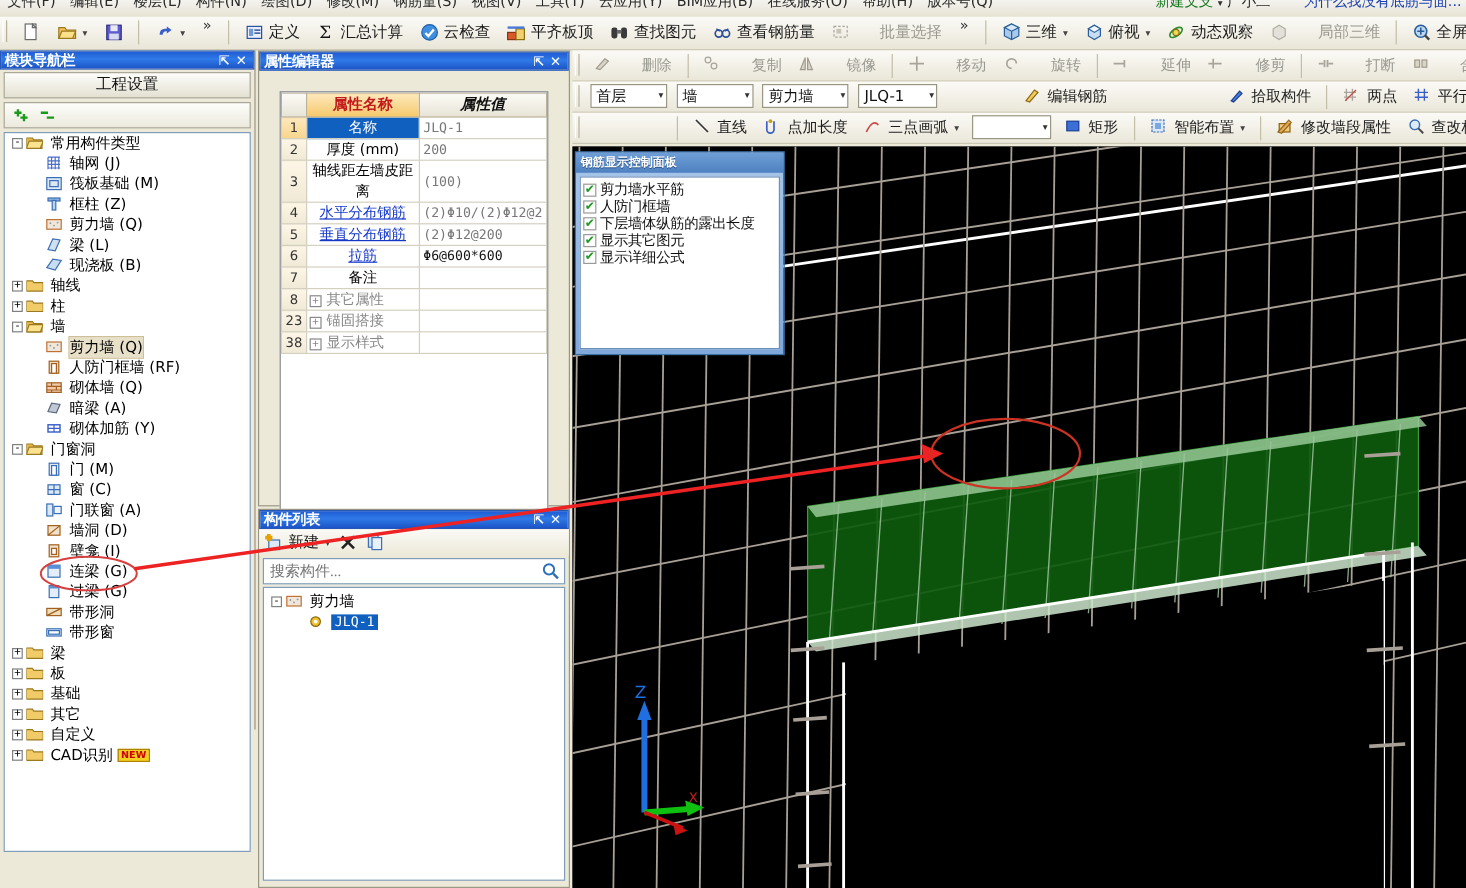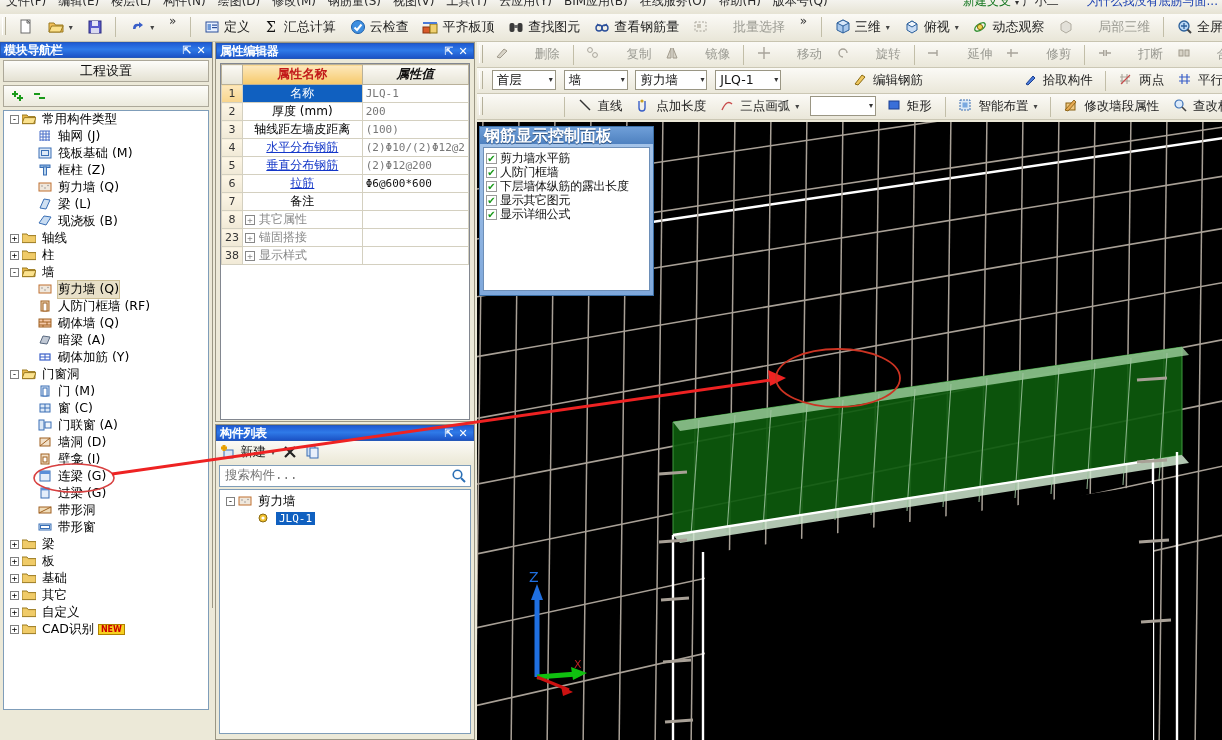--- a/index.html
+++ b/index.html
@@ -86,21 +86,21 @@
   }
   .tnode .spacer { display:inline-block; flex: 0 0 auto; }
   .tnode .lbl { margin-left: 4px; color: #000; }
   .tnode.sel .lbl { background: #e8e0c8; outline: 1px solid #cdbf96; }
 
   
   .propeditor {
     position: absolute; top: 42px; left: 215px; width: 260px; height: 380px;
     background: #ece9d8; border: 1px solid #9a9684;
   }
-  .propgrid { margin: 4px; background: #fff; border: 1px solid #828790; height: 357px; overflow: hidden; }
+  .propgrid { margin: 17px; background: #fff; border: 1px solid #828790; height: 357px; overflow: hidden; }
   table.pg { border-collapse: collapse; width: 100%; font-size: 12px; }
   table.pg th {
     background: linear-gradient(#fde8bc, #f6c96a);
     border: 1px solid #b9b19a; color: #c21a1a; font-weight: bold;
     height: 19px; font-size: 12.5px;
   }
   table.pg th.hv { color: #111; background: linear-gradient(#fbfaf5, #e7e4d6); font-style: italic; }
   table.pg th.hn { width: 20px; background: linear-gradient(#fbfaf5, #e7e4d6); }
   table.pg td { border: 1px solid #d4d0c0; height: 18px; padding: 0 3px; }
   td.rown {
@@ -127,21 +127,21 @@
     background: #ece9d8; border: 1px solid #9a9684;
   }
   .cl-tools { height: 22px; display: flex; align-items: center; gap: 7px; padding: 0 4px;
               background: linear-gradient(#fbfaf6,#ece9d8); }
   .cl-search {
     margin: 2px 3px; height: 22px; background: #fff; border: 1px solid #7f9db9;
     display: flex; align-items: center; padding: 0 3px;
   }
   .cl-search input {
     flex: 1; border: 0; outline: 0; font-size: 12.5px; color: #9a9a9a;
-    font-family: Liberation Mono, monospace; background: transparent;
+    font-family: Liberation Serif, serif; background: transparent;
   }
   .cl-tree { margin: 2px 3px; background: #fff; border: 1px solid #7f9db9; height: 245px; padding-top: 3px; }
 
   
   .rtb {
     position: absolute; left: 477px; width: 745px; height: 26px;
     background: linear-gradient(#fbfaf6,#eae7d9);
     border-bottom: 1px solid #cbc7b4;
     white-space: nowrap; overflow: hidden;
   }
@@ -168,21 +168,21 @@
   }
   .vp-svg { position: absolute; inset: 0; }
 
   
   .rebarpanel {
     position: absolute; top: 126px; left: 479px; width: 175px; height: 170px;
     border: 1px solid #3a6ea5;
     background: linear-gradient(#a8c6ea, #7fa8db);
   }
   .rp-title {
-    height: 17px; color: #fff; font-weight: bold; font-size: 16px;
+    height: 17px; color: #fff; font-weight: bold; font-size: 10px;
     padding-left: 4px; line-height: 17px;
     background: linear-gradient(#6f9fd8, #4e81c0);
     text-shadow: 0 1px 0 #2d4f7c;
   }
   .rp-body { margin: 3px; height: 144px; background: #fff; border: 1px solid #6d8fb8; padding: 3px 2px; }
   .rp-row { display: flex; align-items: center; height: 14px; gap: 3px; font-size: 12px; }
   .chk {
     width: 11px; height: 11px; border: 1px solid #9a9a9a; background: #fff;
     display: inline-flex; align-items: center; justify-content: center;
     color: #1a9a1a; font-size: 10px; line-height: 9px; flex: 0 0 11px;

